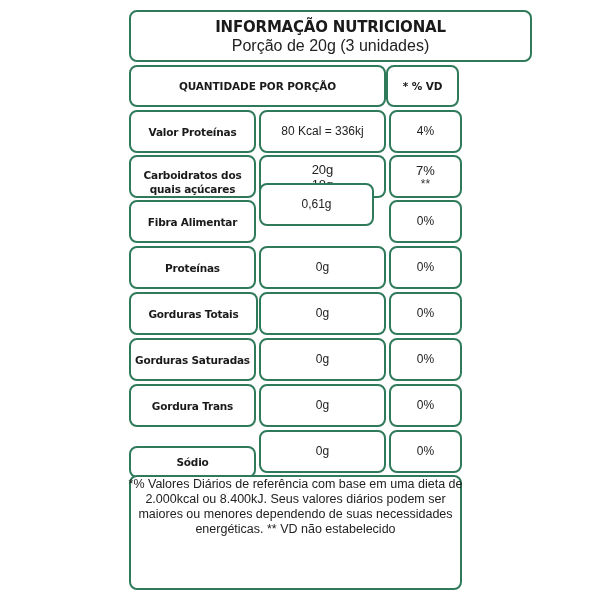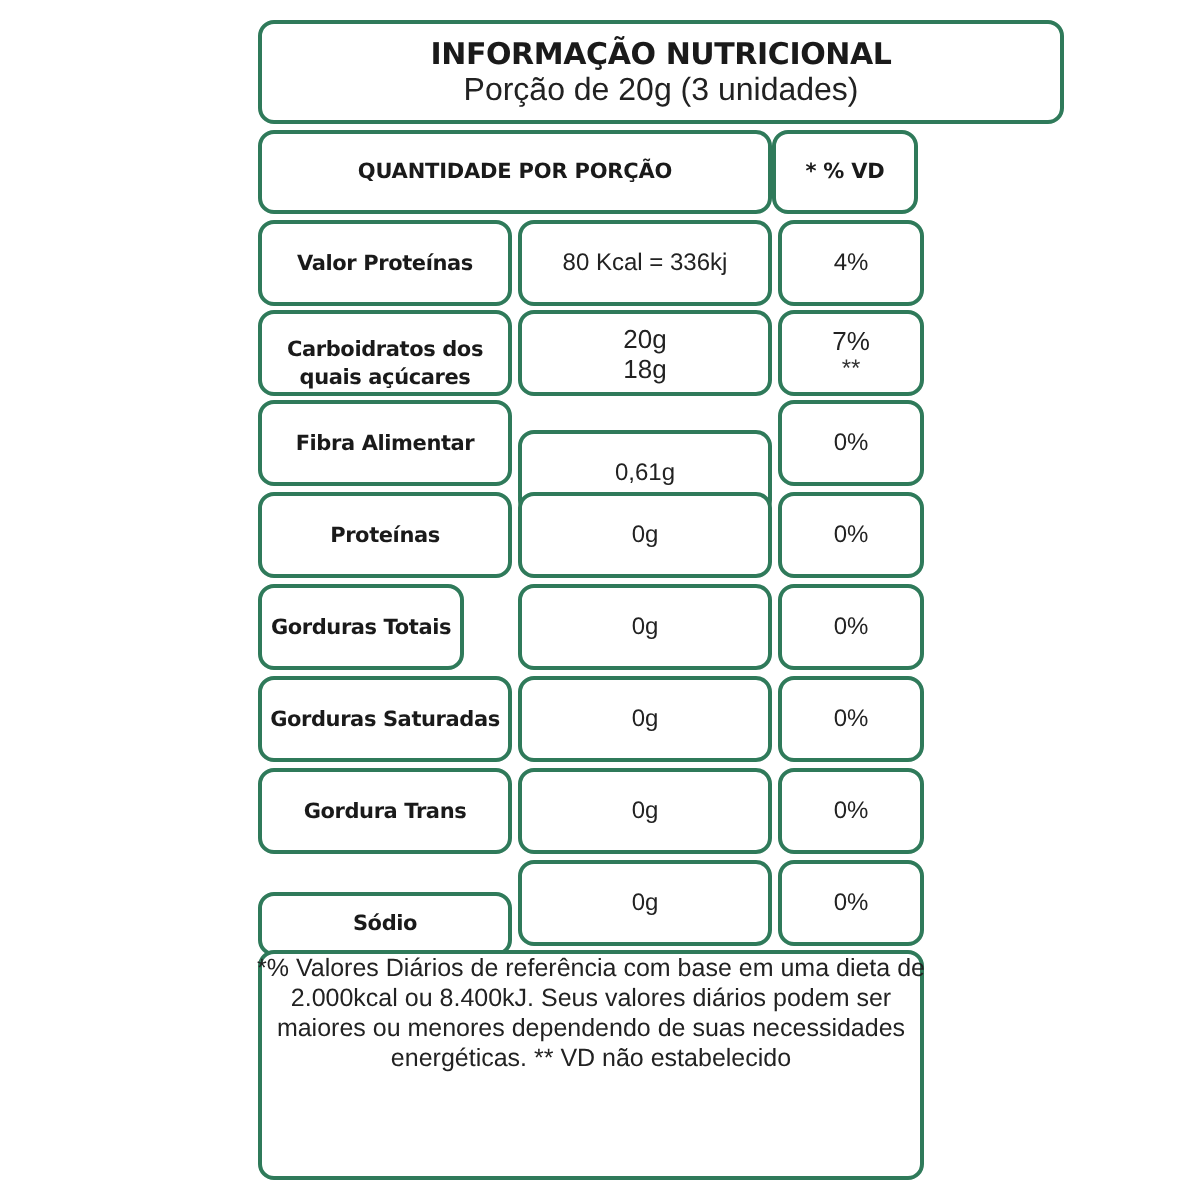--- a/index.html
+++ b/index.html
@@ -100,38 +100,38 @@
   <span class="val small">18g</span>
 </div>
 <div class="box" style="left:389px; top:155px; width:73px; height:43px;">
   <span class="val small">7%</span>
   <span class="stars">**</span>
 </div>
 
 <div class="box" style="left:129px; top:200px; width:127px; height:43px;">
   <span class="lbl">Fibra Alimentar</span>
 </div>
-<div class="box" style="left:259px; top:183px; width:127px; height:43px;margin-top:32px;">
+<div class="box" style="left:259px; top:183px; width:115px; height:43px;">
   <span class="val">0,61g</span>
 </div>
 <div class="box" style="left:389px; top:200px; width:73px; height:43px;">
   <span class="val">0%</span>
 </div>
 
 <div class="box" style="left:129px; top:246px; width:127px; height:43px;text-align:center;">
   <span class="lbl">Proteínas</span>
 </div>
 <div class="box" style="left:259px; top:246px; width:127px; height:43px;">
   <span class="val">0g</span>
 </div>
 <div class="box" style="left:389px; top:246px; width:73px; height:43px;">
   <span class="val">0%</span>
 </div>
 
-<div class="box" style="left:129px; top:292px; width:103px; height:43px;">
+<div class="box" style="left:129px; top:292px; width:129px; height:43px;">
   <span class="lbl">Gorduras Totais</span>
 </div>
 <div class="box" style="left:259px; top:292px; width:127px; height:43px;">
   <span class="val">0g</span>
 </div>
 <div class="box" style="left:389px; top:292px; width:73px; height:43px;">
   <span class="val">0%</span>
 </div>
 
 <div class="box" style="left:129px; top:338px; width:127px; height:43px;text-align:center;">

